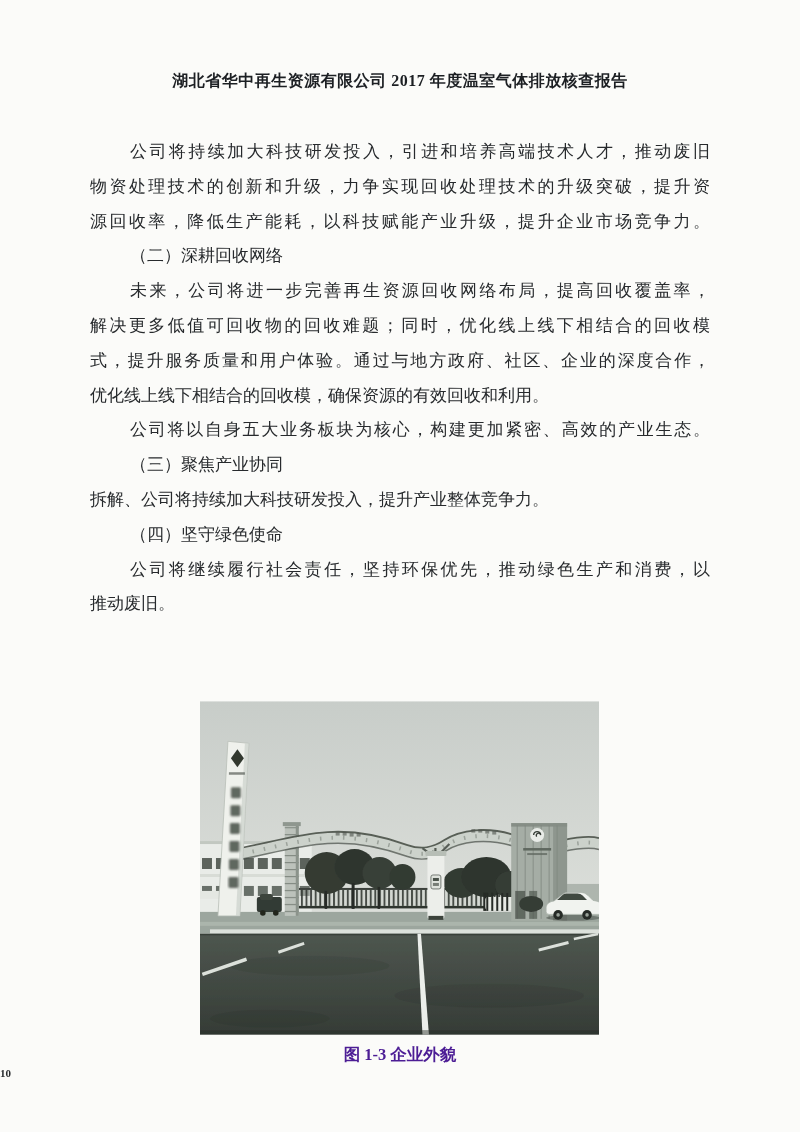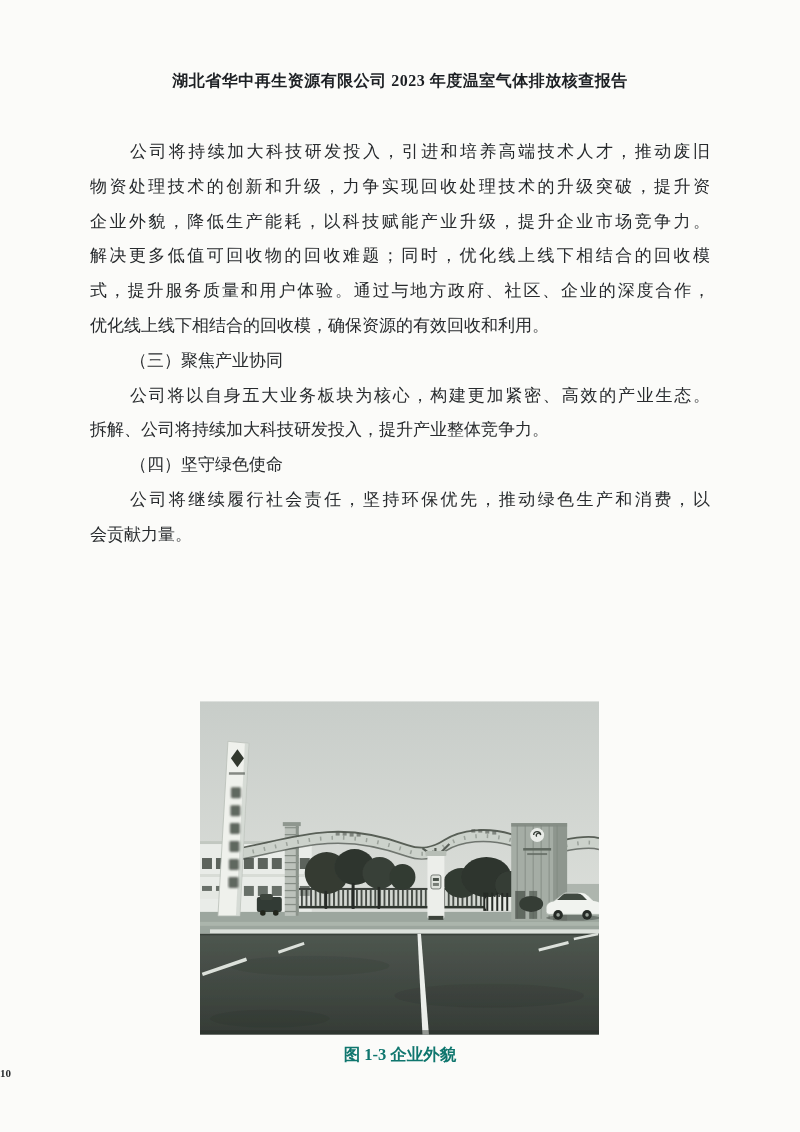--- a/index.html
+++ b/index.html
@@ -23,47 +23,49 @@
     white-space:normal;overflow:visible;
   }
   .l-indent{text-indent:40px;}
   .l-fill{text-align:justify;text-align-last:justify;}
   .figure-wrap{
     position:absolute;left:200px;top:701px;width:399px;height:334px;
   }
   .figure-wrap svg{display:block;width:100%;height:100%;}
   .figure-caption{
     position:absolute;top:1044px;left:0;right:0;
-    text-align:center;font-size:16.5px;font-weight:bold;color:#0f766e;
+    text-align:center;font-size:16.5px;font-weight:bold;color:#4c1d95;
   }
   .page-number{
     position:absolute;top:1067px;left:0;right:0;
     text-align:left;font-size:11px;font-weight:bold;color:#2a2d30;
   }
 </style>
 </head>
 <body>
 
 <div class="page">
 
-  <div class="header-title">湖北省华中再生资源有限公司 2023 年度温室气体排放核查报告</div>
+  <div class="header-title">湖北省华中再生资源有限公司 2017 年度温室气体排放核查报告</div>
 
   <div class="textblock">
     <div class="doc-line l-indent l-fill">公司将持续加大科技研发投入，引进和培养高端技术人才，推动废旧</div>
     <div class="doc-line l-fill">物资处理技术的创新和升级，力争实现回收处理技术的升级突破，提升资</div>
-    <div class="doc-line l-fill">企业外貌，降低生产能耗，以科技赋能产业升级，提升企业市场竞争力。</div>
+    <div class="doc-line l-fill">源回收率，降低生产能耗，以科技赋能产业升级，提升企业市场竞争力。</div>
+    <div class="doc-line l-indent">（二）深耕回收网络</div>
+    <div class="doc-line l-indent l-fill">未来，公司将进一步完善再生资源回收网络布局，提高回收覆盖率，</div>
     <div class="doc-line l-fill">解决更多低值可回收物的回收难题；同时，优化线上线下相结合的回收模</div>
     <div class="doc-line l-fill">式，提升服务质量和用户体验。通过与地方政府、社区、企业的深度合作，</div>
     <div class="doc-line">优化线上线下相结合的回收模，确保资源的有效回收和利用。</div>
+    <div class="doc-line l-indent l-fill">公司将以自身五大业务板块为核心，构建更加紧密、高效的产业生态。</div>
     <div class="doc-line l-indent">（三）聚焦产业协同</div>
-    <div class="doc-line l-indent l-fill">公司将以自身五大业务板块为核心，构建更加紧密、高效的产业生态。</div>
     <div class="doc-line">拆解、公司将持续加大科技研发投入，提升产业整体竞争力。</div>
     <div class="doc-line l-indent">（四）坚守绿色使命</div>
     <div class="doc-line l-indent l-fill">公司将继续履行社会责任，坚持环保优先，推动绿色生产和消费，以</div>
-    <div class="doc-line">会贡献力量。</div>
+    <div class="doc-line">推动废旧。</div>
   </div>
 
   <div class="figure-wrap" role="img" aria-label="企业大门外景照片：左侧立牌与白色办公楼，波浪形门头廊架，中央门柱，右侧门楼与白色轿车，前景道路">
     <svg viewBox="0 0 400 334" xmlns="http://www.w3.org/2000/svg">
       <defs>
         <linearGradient id="sky" x1="0" y1="0" x2="0" y2="1">
           <stop offset="0" stop-color="#c8cdc9"></stop>
             <stop offset="1" stop-color="#dde0db"></stop>
         </linearGradient>
         <linearGradient id="road" x1="0" y1="0" x2="0" y2="1">

